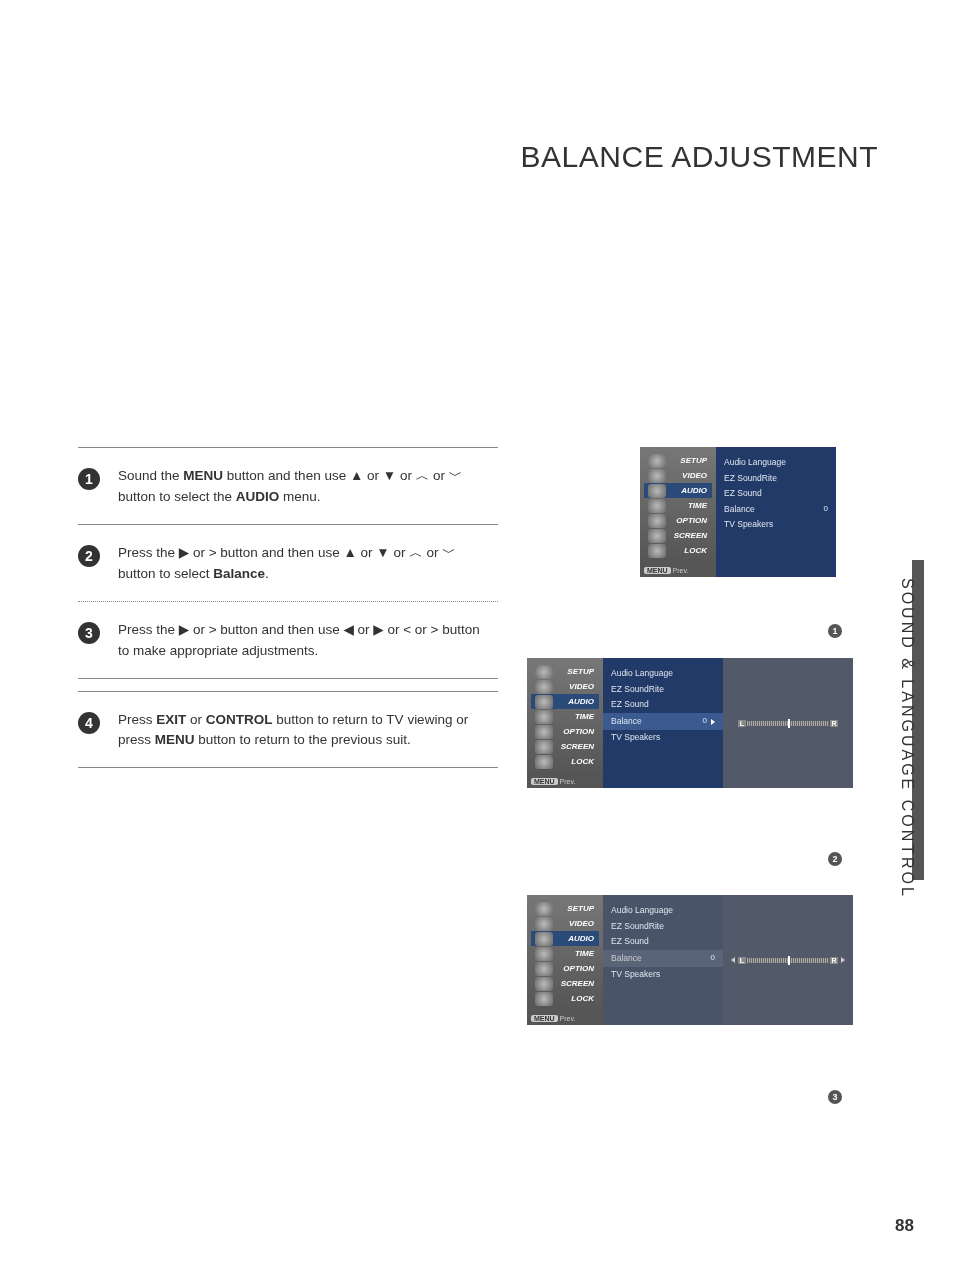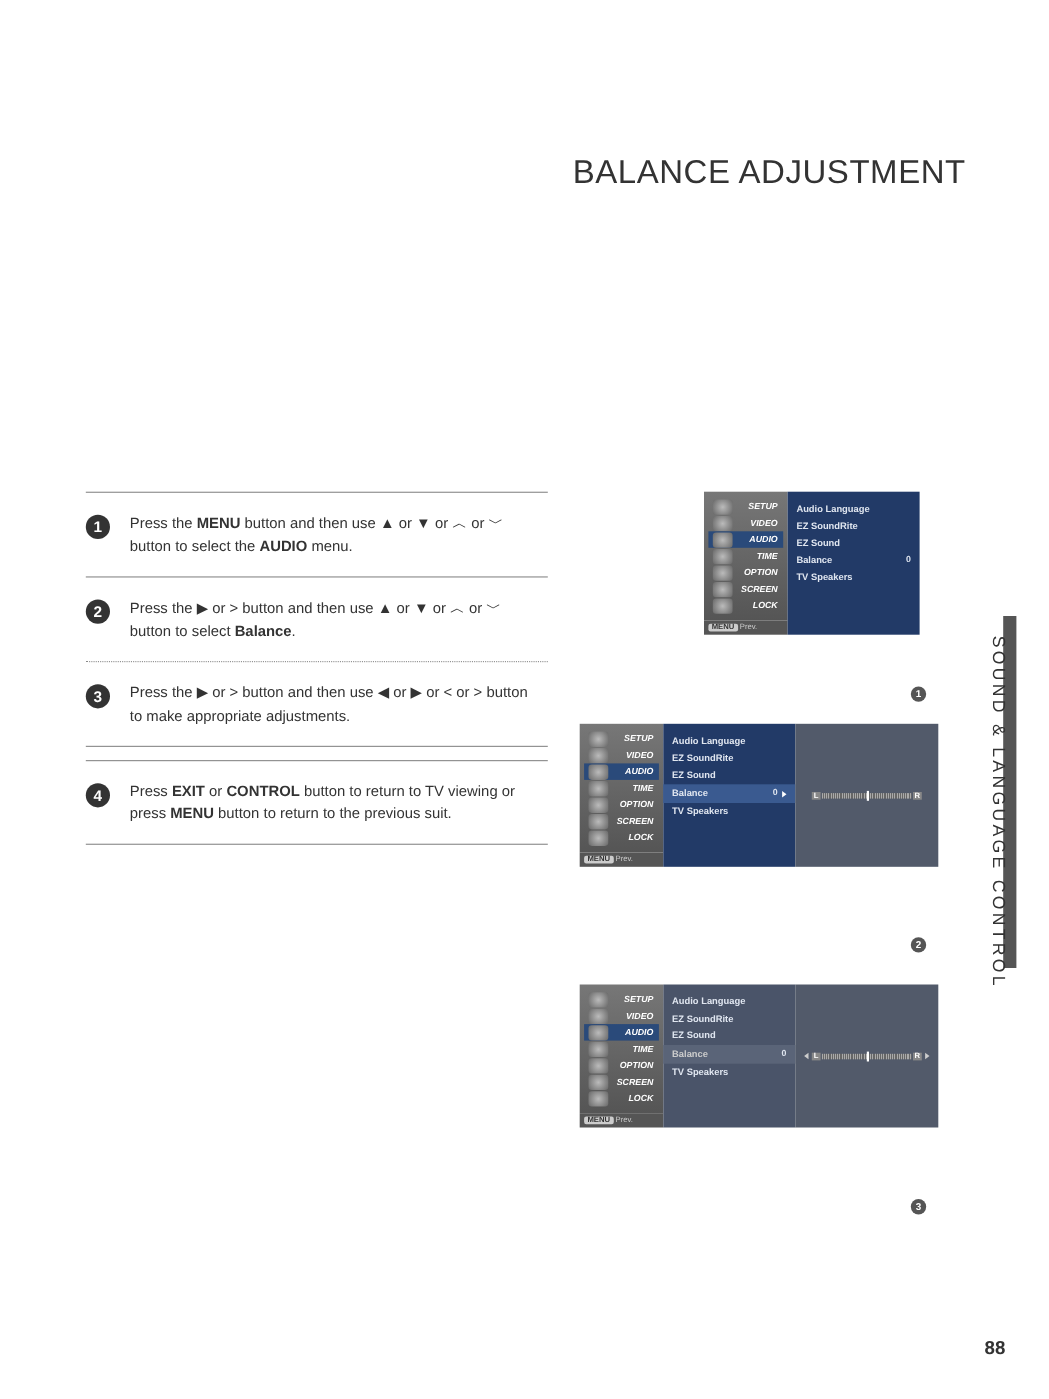--- a/index.html
+++ b/index.html
@@ -142,21 +142,21 @@
   }
 
   .osd .panel {
     background:#223a67;
     width: 120px;
     padding: 8px 8px;
     line-height:1.6;
   }
   .osd .panel .row {
     font-size:8.5px;
-    font-weight:bold;
+    font-weight:normal;
     color:#e0e6f0;
     display:flex;
     justify-content:space-between;
     padding:1px 0;
   }
   .osd .panel .row.hi {
     background:#3a5a90;
     margin: 0 -8px;
     padding: 2px 8px;
   }
@@ -235,21 +235,21 @@
 
 <div class="page">
   <h1 class="title">BALANCE ADJUSTMENT</h1>
 </div>
 
 <div class="steps-area">
 
   <div class="step topline">
     <div class="step-badge">1</div>
     <div class="step-text">
-      <span>Press the </span><b>MENU</b><span> button and then use ▲ or ▼  or  ︿ or ﹀  button to select the </span><b>AUDIO</b><span> menu.</span>
+      <span>Sound the </span><b>MENU</b><span> button and then use ▲ or ▼  or  ︿ or ﹀  button to select the </span><b>AUDIO</b><span> menu.</span>
     </div>
   </div>
 
   <div class="step dotted">
     <div class="step-badge">2</div>
     <div class="step-text">
       <span>Press the ▶  or  &gt;  button and then use ▲ or ▼ or ︿ or ﹀  button to select </span><b>Balance</b><span>.</span>
     </div>
   </div>
 

